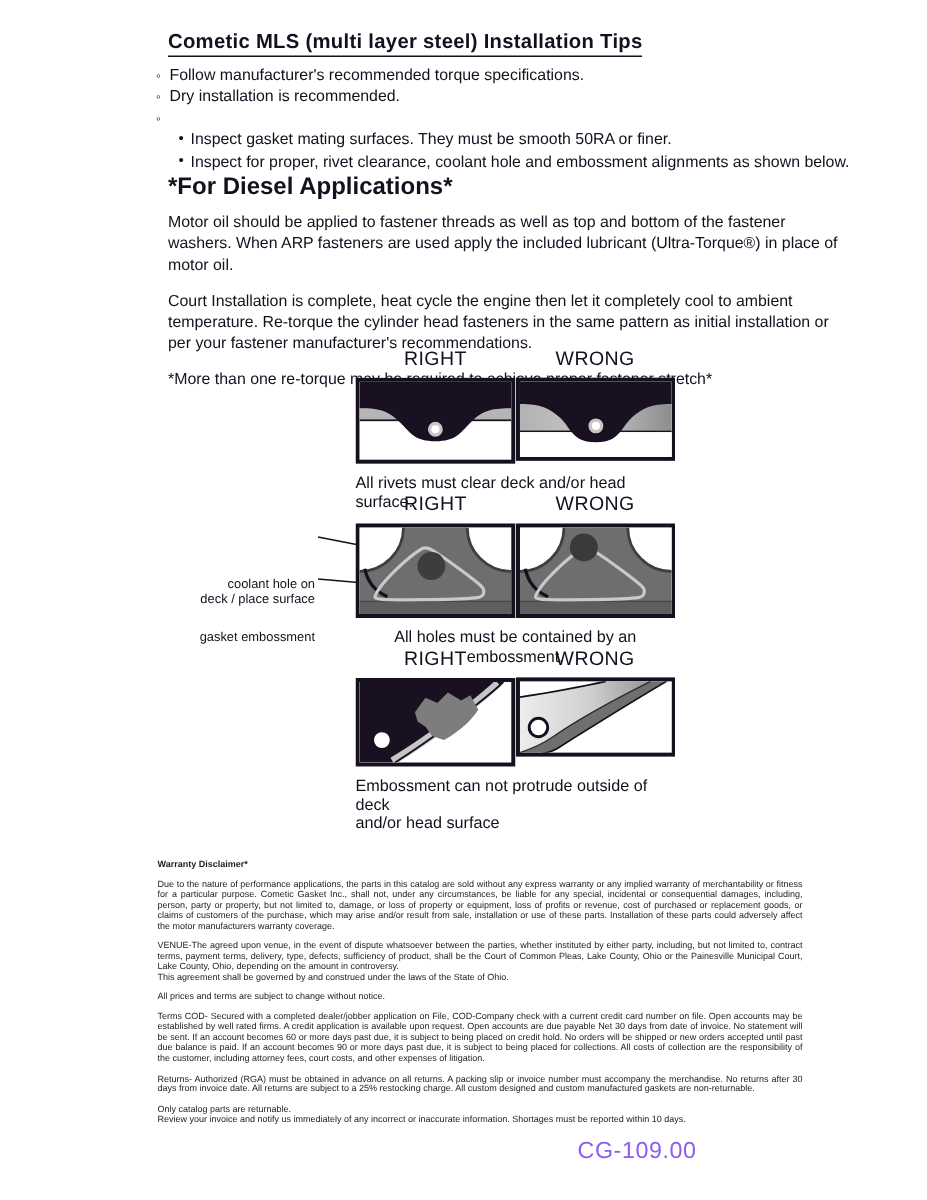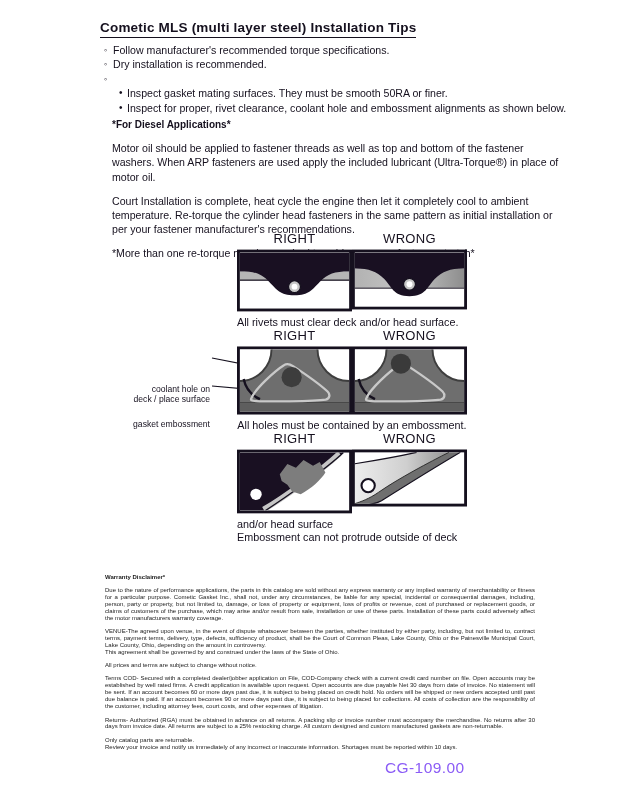--- a/index.html
+++ b/index.html
@@ -4,36 +4,36 @@
 <style>
   html,body{margin:0;padding:0;}
   body{
     width:618px;height:800px;position:relative;background:#ffffff;
     font-family:"Liberation Sans","DejaVu Sans",sans-serif;color:#15101e;
     overflow:hidden;
   }
   .abs{position:absolute;}
   
   .doc-title{
-    left:100px;top:20px;font-size:13.5px;font-weight:bold;letter-spacing:.2px;
+    left:112px;top:20px;font-size:13.5px;font-weight:bold;letter-spacing:.2px;
   }
   .doc-title .t{display:inline-block;border-bottom:1.6px solid #15101e;padding-bottom:2px;}
   
   .tips{left:104px;top:43px;width:480px;font-size:10.6px;line-height:14.4px;}
   .b-row{display:flex;}
   .b-marker{width:9px;flex:0 0 9px;font-size:9px;line-height:14.4px;}
   .sub{margin-left:15px;}
   .sub .b-marker{width:8px;flex:0 0 8px;font-size:10px;}
   
   .diesel{left:112px;top:118px;width:448px;font-size:10.6px;line-height:14.2px;}
-  .diesel h2{font-size:10px;font-weight:bold;margin:0 0 9px 0;}
+  .diesel h2{font-size:16px;font-weight:bold;margin:0 0 9px 0;}
   .diesel p{margin:0 0 10px 0;}
   .diesel p.note{margin:3px 0 0 0;}
   
-  .dg-row{position:absolute;left:237px;width:230px;}
+  .dg-row{position:absolute;left:237px;width:213px;}
   .dg-labels{display:flex;justify-content:space-between;font-size:13px;letter-spacing:.3px;margin-bottom:2px;}
   .dg-labels span{width:121px;text-align:center;}
   .dg-boxes{display:flex;justify-content:space-between;align-items:flex-start;}
   .dg-caption{font-size:10.8px;line-height:12.5px;margin-top:3px;}
   .dg-caption.center{text-align:center;}
   #dg-row1{top:231px;}
   #dg-row2{top:328px;}
   #dg-row3{top:431px;}
   
   .side-label{left:100px;width:110px;text-align:right;font-size:8.6px;line-height:9.6px;color:#15101e;margin-top:40px;}
@@ -228,22 +228,22 @@
         <path d="M3,15 C28,11 50,7 68,3 L102,3 C82,13 48,31 28,45 C18,52 9,55 3,57 Z" fill="url(#g2)"></path>
         <path d="M102,3 L114,3 C92,16 58,37 31,54 C22,59 10,59 3,59 L3,57 C9,55 18,52 28,45 C48,31 82,13 102,3 Z" fill="#6f6f6f"></path>
         <path d="M3,15 C28,11 50,7 68,3" fill="none" stroke="#15101e" stroke-width="1.3"></path>
         <path d="M102,3 C82,13 48,31 28,45 C18,52 9,55 3,57" fill="none" stroke="#2a2a2a" stroke-width="1"></path>
         <path d="M114,3 C92,16 58,37 31,54 C22,59 10,59 3,59" fill="none" stroke="#15101e" stroke-width="1.3"></path>
         <circle cx="17" cy="38" r="7" fill="#ffffff" stroke="#15101e" stroke-width="2.2"></circle>
       </g>
     </svg>
   </div>
   <div class="dg-caption">
+    <div>Embossment can not protrude outside of deck</div>
     <div>and/or head surface</div>
-    <div>Embossment can not protrude outside of deck</div>
   </div>
 </div>
 
 <div class="abs legal">
   <div class="hd">Warranty Disclaimer*</div>
   <p>Due to the nature of performance applications, the parts in this catalog are sold without any express warranty or any implied warranty of merchantability or fitness for a particular purpose.  Cometic Gasket Inc., shall not, under any circumstances, be liable for any special, incidental or consequential damages, including, person, party or property, but not limited to, damage, or loss of property or equipment, loss of profits or revenue, cost of purchased or replacement goods, or claims of customers of the purchase, which may arise and/or result from sale, installation or use of these parts.  Installation of these parts could adversely affect the motor manufacturers warranty coverage.</p>
   <p class="tight">VENUE-The agreed upon venue, in the event of dispute whatsoever between the parties, whether instituted by either party, including, but not limited to, contract terms, payment terms, delivery, type, defects, sufficiency of product, shall be the Court of Common Pleas, Lake County, Ohio or the Painesville Municipal Court, Lake County, Ohio, depending on the amount in controversy.</p>
   <p>This agreement shall be governed by and construed under the laws of the State of Ohio.</p>
   <p>All prices and terms are subject to change without notice.</p>
   <p>Terms COD- Secured with a completed dealer/jobber application on File, COD-Company check with a current credit card number on file.  Open accounts may be established by well rated firms.  A credit application is available upon request.  Open accounts are due payable Net 30 days from date of invoice.  No statement will be sent.  If an account becomes 60 or more days past due, it is subject to being placed on credit hold.  No orders will be shipped or new orders accepted until past due balance is paid.  If an account becomes 90 or more days past due, it is subject to being placed for collections.  All costs of collection are the responsibility of the customer, including attorney fees, court costs, and other expenses of litigation.</p>

